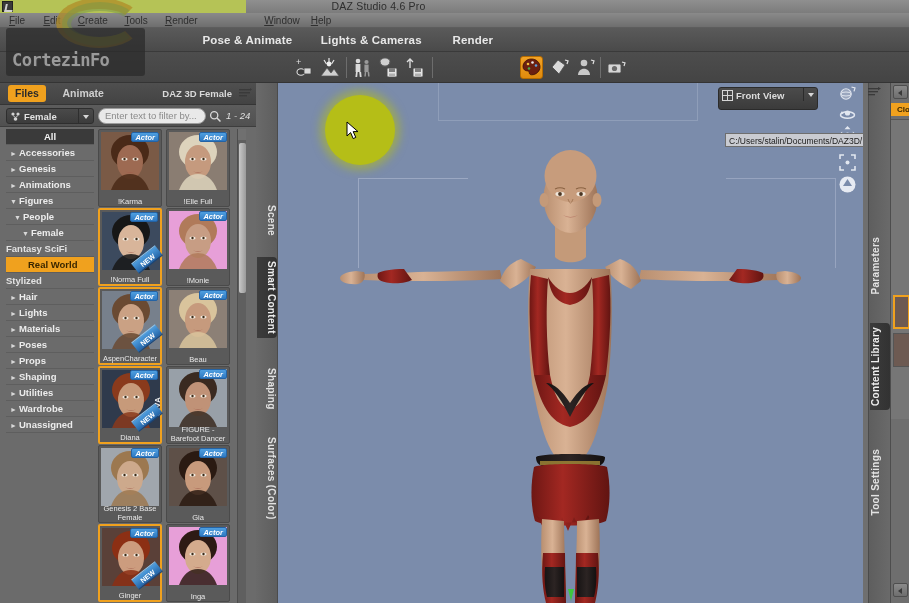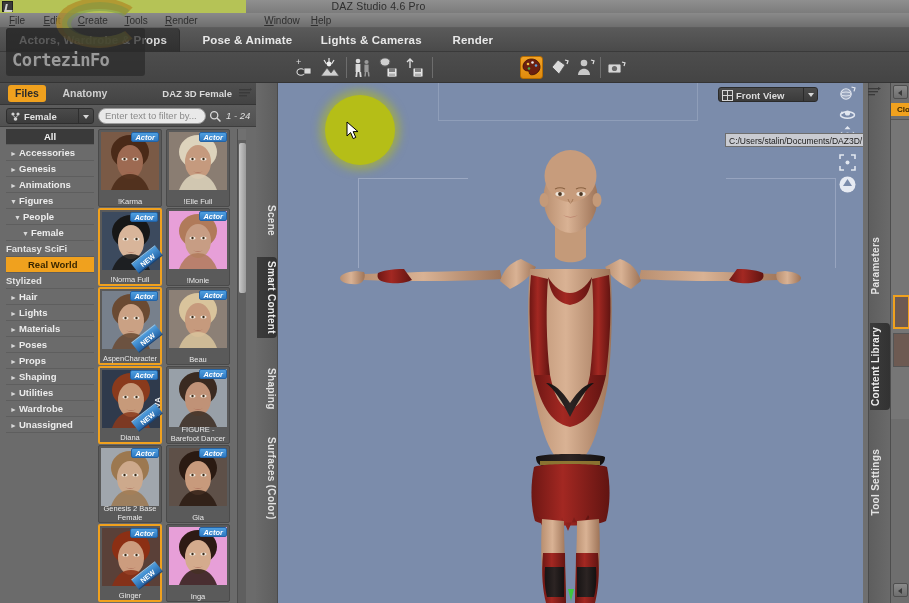--- a/index.html
+++ b/index.html
@@ -231,21 +231,21 @@
     border-radius:4px 0 0 4px; color:#ededed;
   }
 
   
   .viewport{
     position:absolute; left:278px; top:83px; width:585px; height:520px;
     background:#7b8cab; overflow:hidden;
   }
   .vp-grid-l{ position:absolute; border:1px solid rgba(210,218,235,.45); }
   .vp-dropdown{
-    position:absolute; left:440px; top:4px; width:100px; height:15px;
+    position:absolute; left:440px; top:4px; width:100px; height:23px;
     background:linear-gradient(#4b4b4b,#3b3b3b); border:1px solid #2b2b2b;
     border-radius:3px;
   }
   .vp-dropdown .vd-ic{ position:absolute; left:3px; top:2px; width:11px;height:11px; }
   .vp-dropdown .vd-lb{
     position:absolute; left:17px; top:0; height:15px; line-height:15px;
     font-size:9.5px; font-weight:bold; color:#dcdcdc;
   }
   .vp-dropdown .vd-ar{
     position:absolute; right:0; top:0; width:14px; height:13px;
@@ -346,21 +346,20 @@
       <div class="mi" style="left: 38.4px;"><u>E</u>dit</div>
       <div class="mi" style="left: 72.8px;"><u>C</u>reate</div>
       <div class="mi" style="left: 119.4px;"><u>T</u>ools</div>
       <div class="mi" style="left: 159.9px;"><u>R</u>ender</div>
       <div class="mi" style="left: 206.5px; margin-top: 27px;"><u>C</u>onnect</div>
       <div class="mi" style="left: 259.2px;"><u>W</u>indow</div>
       <div class="mi" style="left: 305.8px;"><u>H</u>elp</div>
     </div>
 
   <div class="tabbar" id="tabbar">
-      <div class="act-tab active" style="left: 6px;">Actors, Wardrobe &amp; Props</div>
       <div class="act-tab" style="left: 190.4px;">Pose &amp; Animate</div>
       <div class="act-tab" style="left: 308.8px;">Lights &amp; Cameras</div>
       <div class="act-tab" style="left: 440.4px;">Render</div>
     </div>
 
   <div class="toolbar">
     <div class="tbtn" style="left:292px">
       <svg width="23" height="23" viewBox="0 0 23 23">
         <text x="4" y="9" font-size="9" fill="#e2e2e2">+</text>
         <ellipse cx="9" cy="16" rx="4" ry="3.2" fill="#3a3a3a" stroke="#e0e0e0" stroke-width="1.1"></ellipse>
@@ -435,21 +434,21 @@
       <svg width="23" height="23" viewBox="0 0 23 23">
         <rect x="3" y="8" width="13" height="9" rx="1.5" fill="#d6d6d6" stroke="#4e4e4e" stroke-width="0.9"></rect>
         <circle cx="9.5" cy="12.5" r="2.6" fill="#6a6a6a"></circle>
         <path d="M17 6 l3 1 -1 3" fill="none" stroke="#e0e0e0" stroke-width="1.2"></path>
       </svg>
     </div>
   </div>
 
   <div class="leftpanel">
     <div class="lp-tabs" id="lptabs">
-        <div class="lp-tab" style="left: 55.5px;">Anatomy</div>
+        <div class="lp-tab" style="left: 55.5px;">Animate</div>
         <div class="lp-tab active" style="left: 8px;">Files</div>
       <div class="lp-store">DAZ 3D Female</div>
       <div class="lp-menu-icon">
         <svg width="16" height="16" viewBox="0 0 16 16">
           <rect x="2" y="3" width="11" height="1.4" fill="#3a3a3a"></rect>
           <rect x="2" y="6" width="11" height="1.4" fill="#3a3a3a"></rect>
           <rect x="2" y="9" width="8" height="1.4" fill="#3a3a3a"></rect>
           <path d="M13 2 l2 1.5 -2 1.5z" fill="#3a3a3a"></path>
         </svg>
       </div>

